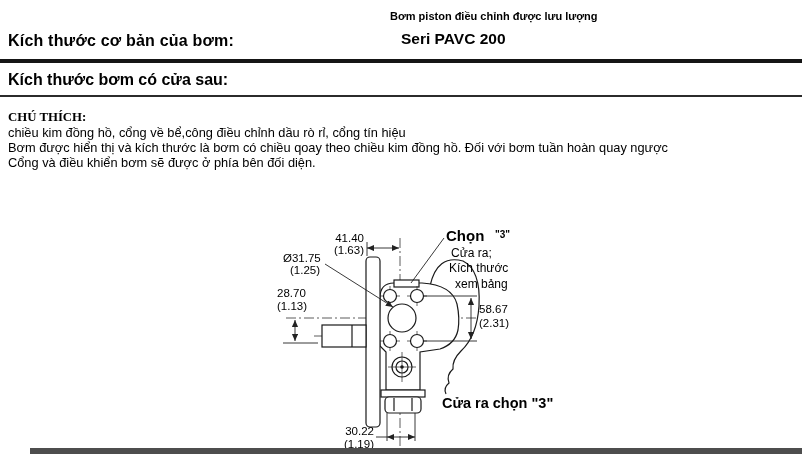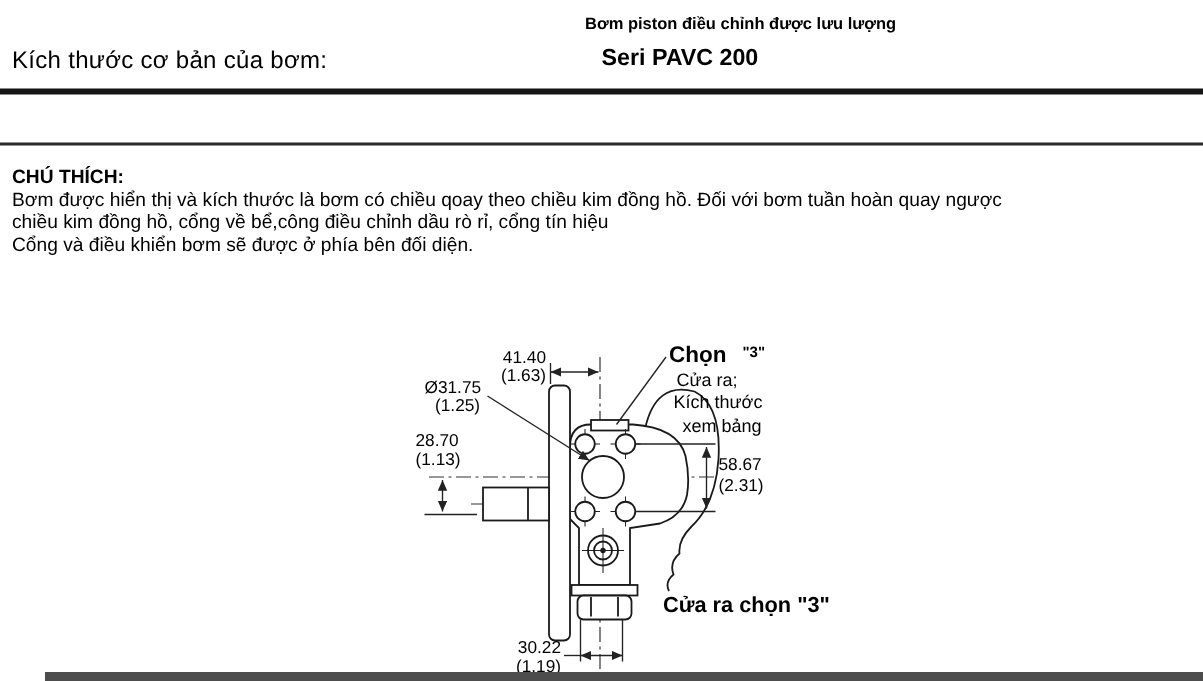--- a/index.html
+++ b/index.html
@@ -1,28 +1,28 @@
 <!DOCTYPE html>
 <html><head>
 <meta charset="utf-8">
 <style>
   html,body{margin:0;padding:0;}
   .page{
     position:relative; width:802px; height:454px; background:#ffffff;
     font-family:"Liberation Sans", sans-serif; color:#000; overflow:hidden;
   }
   .abs{position:absolute;}
-  .h-left{left:8px; top:32px; font-size:16px; font-weight:normal; letter-spacing:.2px;}
+  .h-left{left:8px; top:32px; font-size:16px; font-weight:bold; letter-spacing:.2px;}
   .h-right1{left:390px; top:10px; font-size:11px; font-weight:bold;}
   .h-right2{left:401px; top:30px; font-size:15.5px; font-weight:bold;}
   .rule-thick{left:0; top:59px; width:802px; height:4px; background:#151515;}
   .h2{left:8px; top:71px; font-size:16px; font-weight:bold;}
   .rule-thin{left:0; top:95px; width:802px; height:2px; background:#2b2b2b;}
   .notes{left:8px; top:110px; font-size:12.8px; line-height:15px; width:790px;}
-  .notes .bold{font-weight:bold;}
+  .notes .bold{font-weight:bold;font-family:Liberation Serif, serif;}
   .bottom-bar{left:30px; top:448px; width:772px; height:6px; background:#4d4d4d;}
   svg text{font-family:"Liberation Sans", sans-serif; fill:#000;}
   .dimtxt{font-size:11.5px;}
   .callout-title{font-size:15px; font-weight:bold;}
   .callout-opt{font-size:10px; font-weight:bold;}
   .callout-sub{font-size:12px;}
   .caption{font-size:14.5px; font-weight:bold;}
   .outline{fill:#ffffff; stroke:#1a1a1a; stroke-width:1.2;}
   .openline{fill:none; stroke:#1a1a1a; stroke-width:1.2;}
   .dim{stroke:#222; stroke-width:.9; fill:none;}
@@ -32,26 +32,27 @@
 </head>
 <body>
 
 <div class="page">
 
   <div class="abs h-left">Kích thước cơ bản của bơm:</div>
   <div class="abs h-right1">Bơm piston điều chỉnh được lưu lượng</div>
   <div class="abs h-right2">Seri PAVC 200</div>
   <div class="abs rule-thick"></div>
 
+  <div class="abs h2">Kích thước bơm có cửa sau:</div>
   <div class="abs rule-thin"></div>
 
   <div class="abs notes">
     <div class="bold">CHÚ THÍCH:</div>
+    <div>chiều kim đồng hồ, cổng về bể,công điều chỉnh dầu rò rỉ, cổng tín hiệu</div>
     <div>Bơm được hiển thị và kích thước là bơm có chiều qoay theo chiều kim đồng hồ. Đối với bơm tuần hoàn quay ngược</div>
-    <div>chiều kim đồng hồ, cổng về bể,công điều chỉnh dầu rò rỉ, cổng tín hiệu</div>
     <div>Cổng và điều khiển bơm sẽ được ở phía bên đối diện.</div>
   </div>
 
   <svg class="abs" style="left:260px; top:220px;" width="340" height="234" viewBox="260 220 340 234">
     <defs>
       <marker id="arrE" orient="auto" markerWidth="9" markerHeight="8" refX="8" refY="3.5">
         <path d="M0,0 L8,3.5 L0,7 Z" fill="#222"></path>
       </marker>
       <marker id="arrS" orient="auto-start-reverse" markerWidth="9" markerHeight="8" refX="8" refY="3.5">
         <path d="M0,0 L8,3.5 L0,7 Z" fill="#222"></path>

